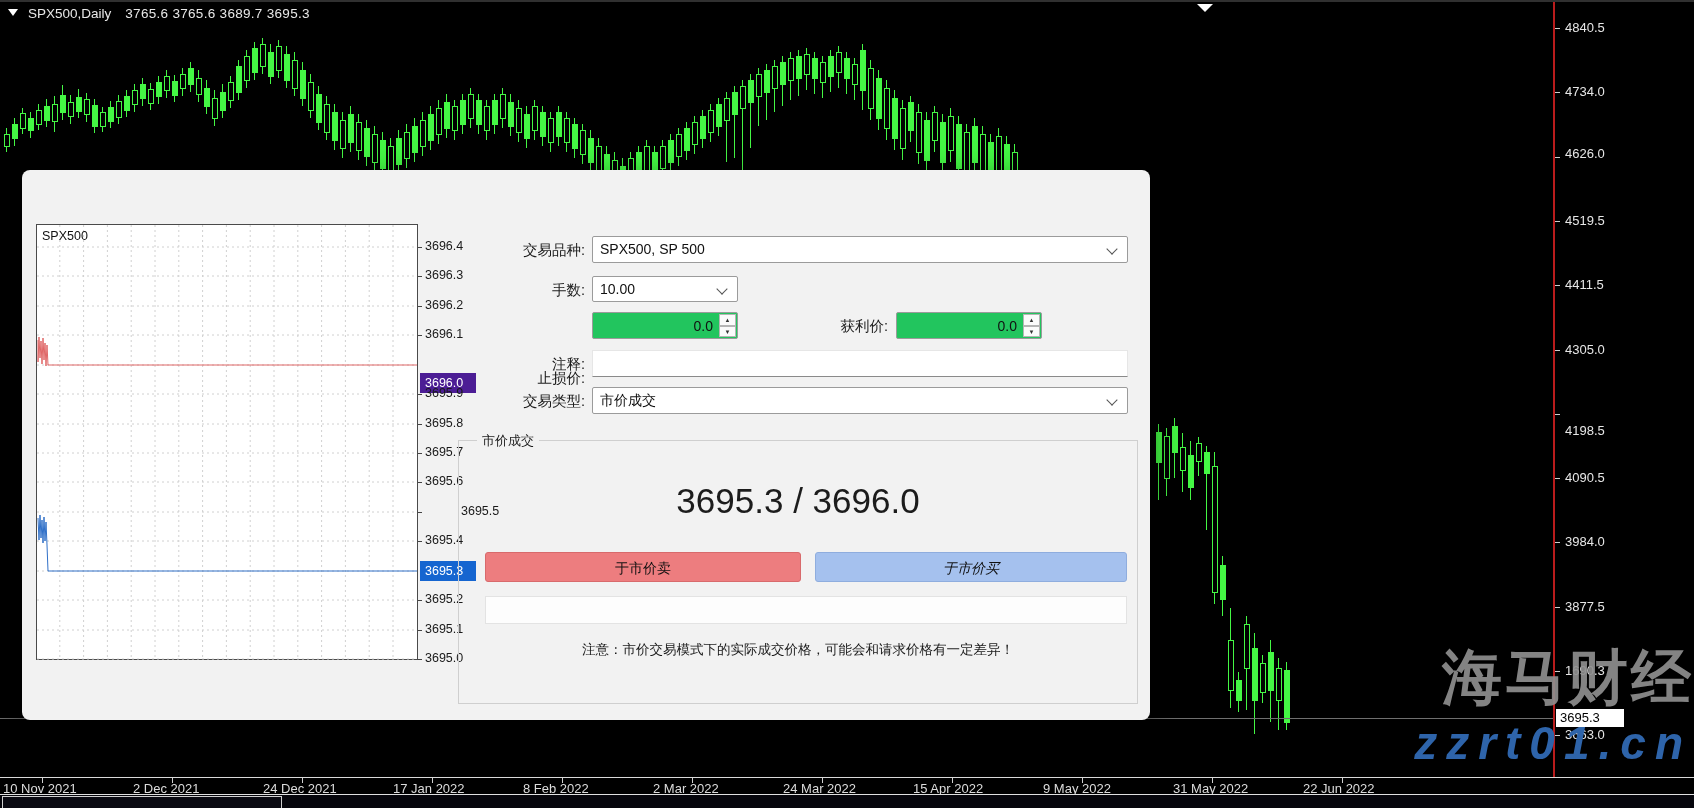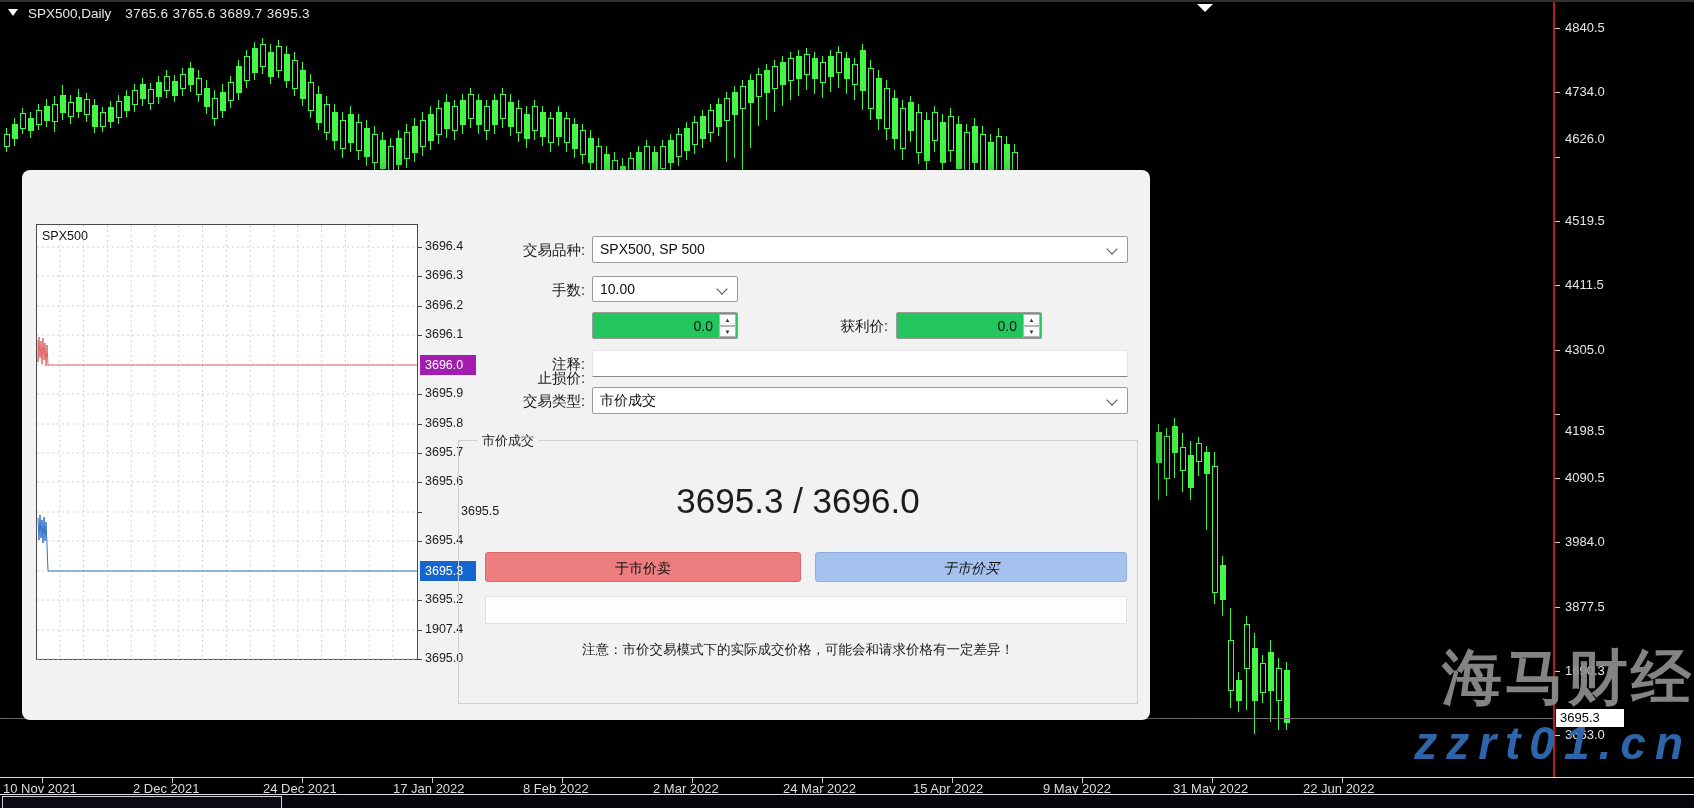--- a/index.html
+++ b/index.html
@@ -394,21 +394,21 @@
   </div>
 
   <div id="scroll-marker" class="abs"></div>
 
   <div id="price-axis" class="abs">
       <div class="pa-tick" style="top: 28px;"></div>
       <div class="pa-label" style="top: 20px;">4840.5</div>
       <div class="pa-tick" style="top: 92px;"></div>
       <div class="pa-label" style="top: 84px;">4734.0</div>
       <div class="pa-tick" style="top: 157px;"></div>
-      <div class="pa-label" style="top: 131px; text-align: center;">4626.0</div>
+      <div class="pa-label" style="top: 146px; text-align: center;">4626.0</div>
       <div class="pa-tick" style="top: 221px;"></div>
       <div class="pa-label" style="top: 213px;">4519.5</div>
       <div class="pa-tick" style="top: 285px;"></div>
       <div class="pa-label" style="top: 277px;">4411.5</div>
       <div class="pa-tick" style="top: 350px;"></div>
       <div class="pa-label" style="top: 342px;">4305.0</div>
       <div class="pa-tick" style="top: 414px;"></div>
       <div class="pa-label" style="top: 423px;">4198.5</div>
       <div class="pa-tick" style="top: 478px;"></div>
       <div class="pa-label" style="top: 470px;">4090.5</div>
@@ -498,38 +498,38 @@
     <div id="tick-symbol">SPX500</div>
     <div id="tick-labels">
         <div class="tk-tickmark" style="top: 77px;"></div>
         <div class="tk-label" style="top: 69px;">3696.4</div>
         <div class="tk-tickmark" style="top: 106px;"></div>
         <div class="tk-label" style="top: 98px;">3696.3</div>
         <div class="tk-tickmark" style="top: 136px;"></div>
         <div class="tk-label" style="top: 128px;">3696.2</div>
         <div class="tk-tickmark" style="top: 165px;"></div>
         <div class="tk-label" style="top: 157px;">3696.1</div>
-        <div class="tk-tag" style="top: 185px; background: #a21caf;">3696.0</div>
+        <div class="tk-tag" style="top: 203px; background: #4c1d95;">3696.0</div>
         <div class="tk-tickmark" style="top: 224px;"></div>
         <div class="tk-label" style="top: 216px;">3695.9</div>
         <div class="tk-tickmark" style="top: 254px;"></div>
         <div class="tk-label" style="top: 246px;">3695.8</div>
         <div class="tk-tickmark" style="top: 283px;"></div>
         <div class="tk-label" style="top: 275px;">3695.7</div>
         <div class="tk-tickmark" style="top: 312px;"></div>
         <div class="tk-label" style="top: 304px;">3695.6</div>
         <div class="tk-tickmark" style="top: 342px;"></div>
         <div class="tk-label" style="top: 334px; margin-left: 36px;">3695.5</div>
         <div class="tk-tickmark" style="top: 371px;"></div>
         <div class="tk-label" style="top: 363px;">3695.4</div>
         <div class="tk-tag" style="top: 391px; background: rgb(21, 101, 208);">3695.3</div>
         <div class="tk-tickmark" style="top: 430px;"></div>
         <div class="tk-label" style="top: 422px;">3695.2</div>
         <div class="tk-tickmark" style="top: 460px;"></div>
-        <div class="tk-label" style="top: 452px;">1907.4</div>
+        <div class="tk-label" style="top: 452px;">3695.1</div>
         <div class="tk-tickmark" style="top: 489px;"></div>
         <div class="tk-label" style="top: 481px;">3695.0</div>
       </div>
 
     <div class="frm-label" style="top:71px;">交易品种:</div>
     <div class="combo" style="top:66px;width:536px;height:27px;">
       <span>SPX500, SP 500</span>
       <span class="chev"></span>
     </div>
 

